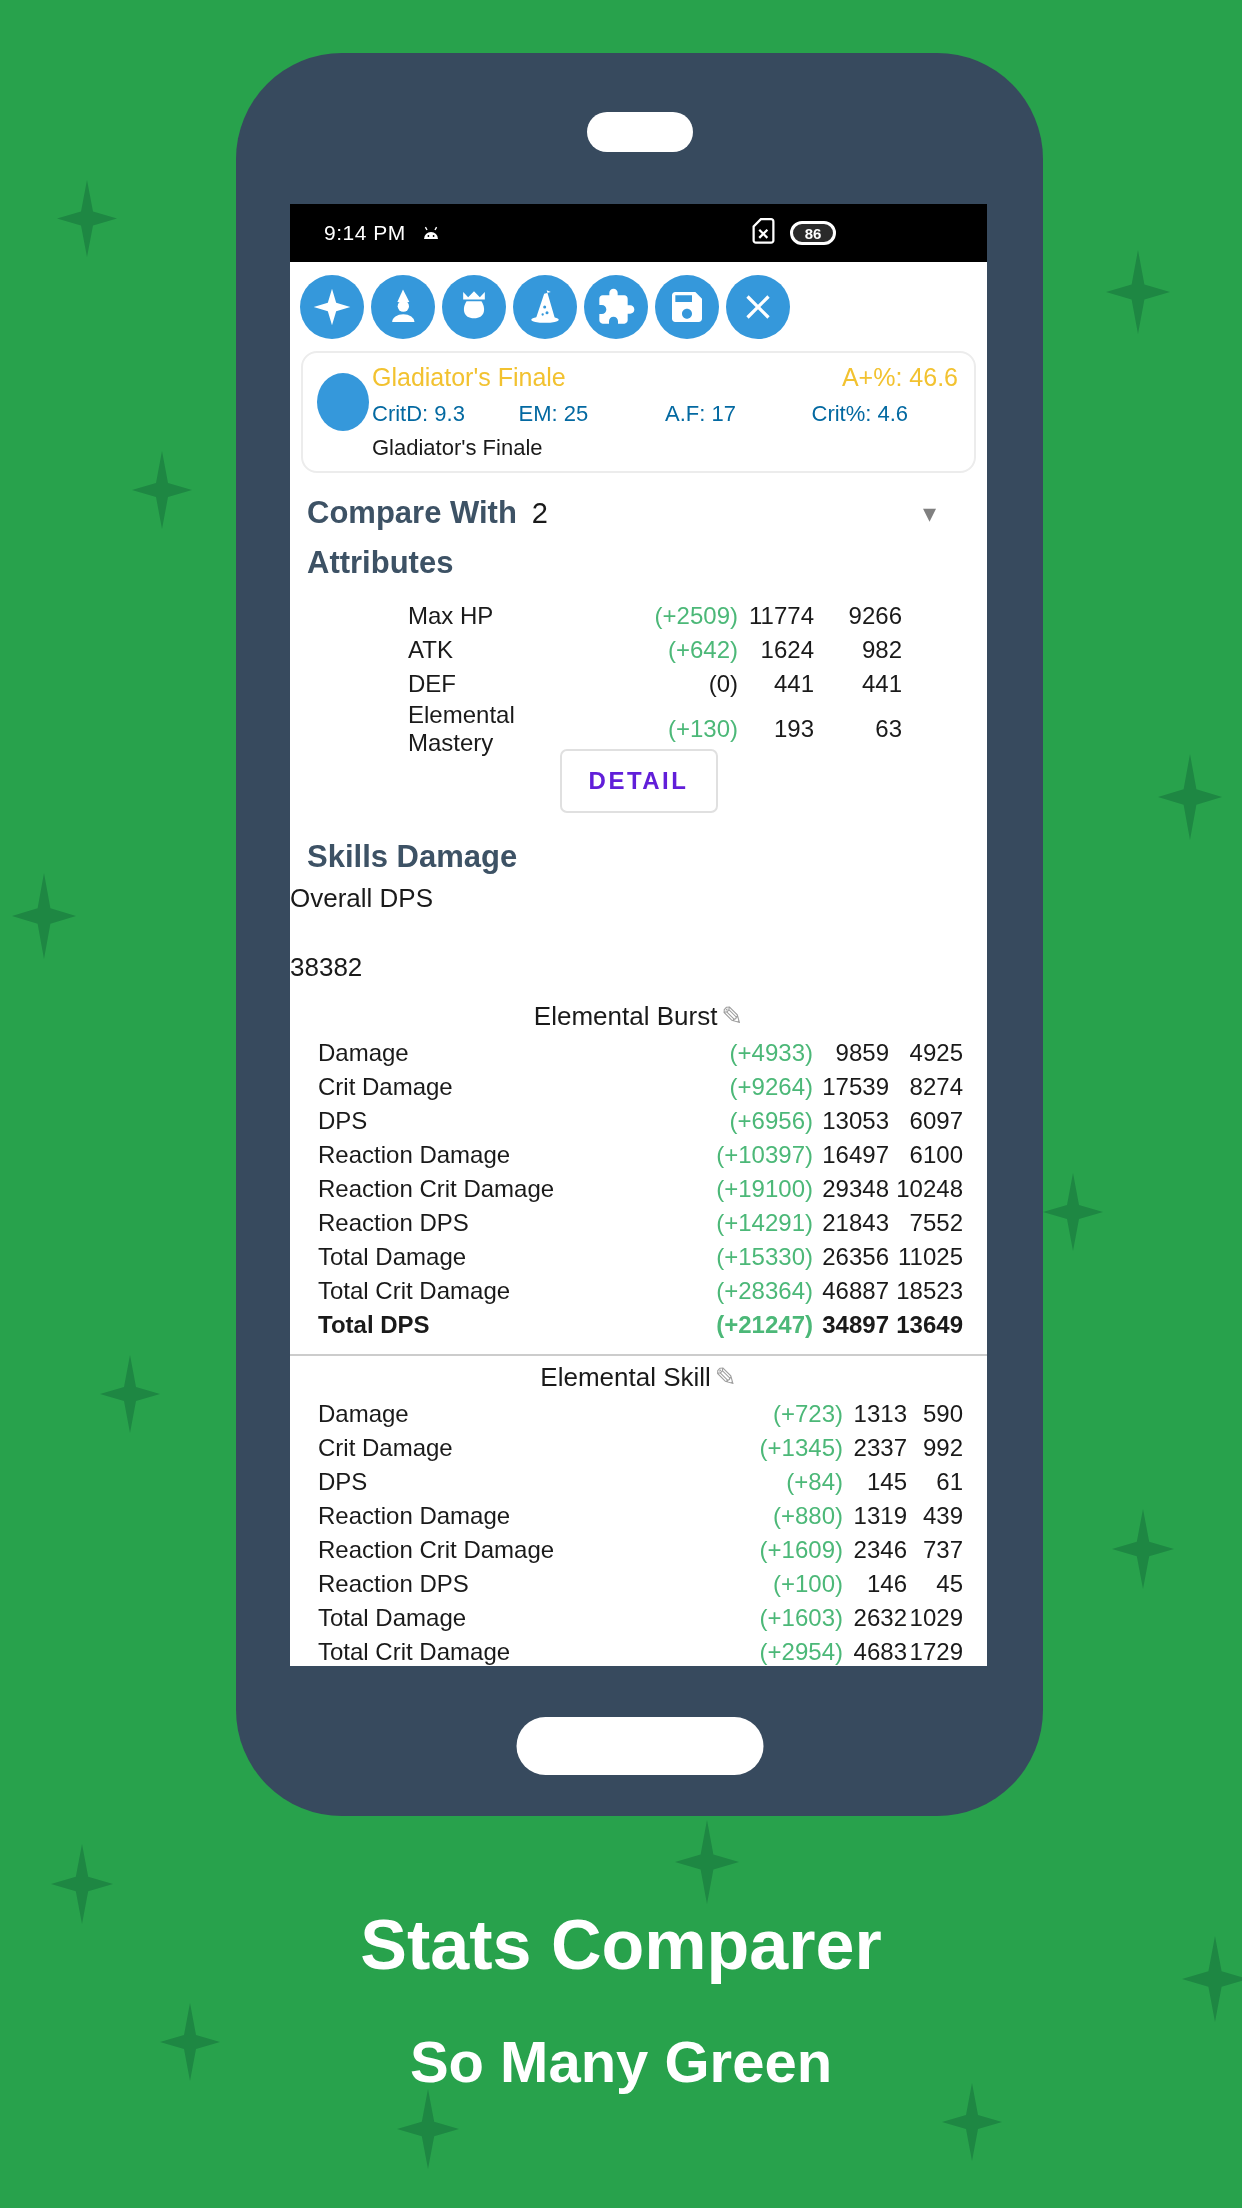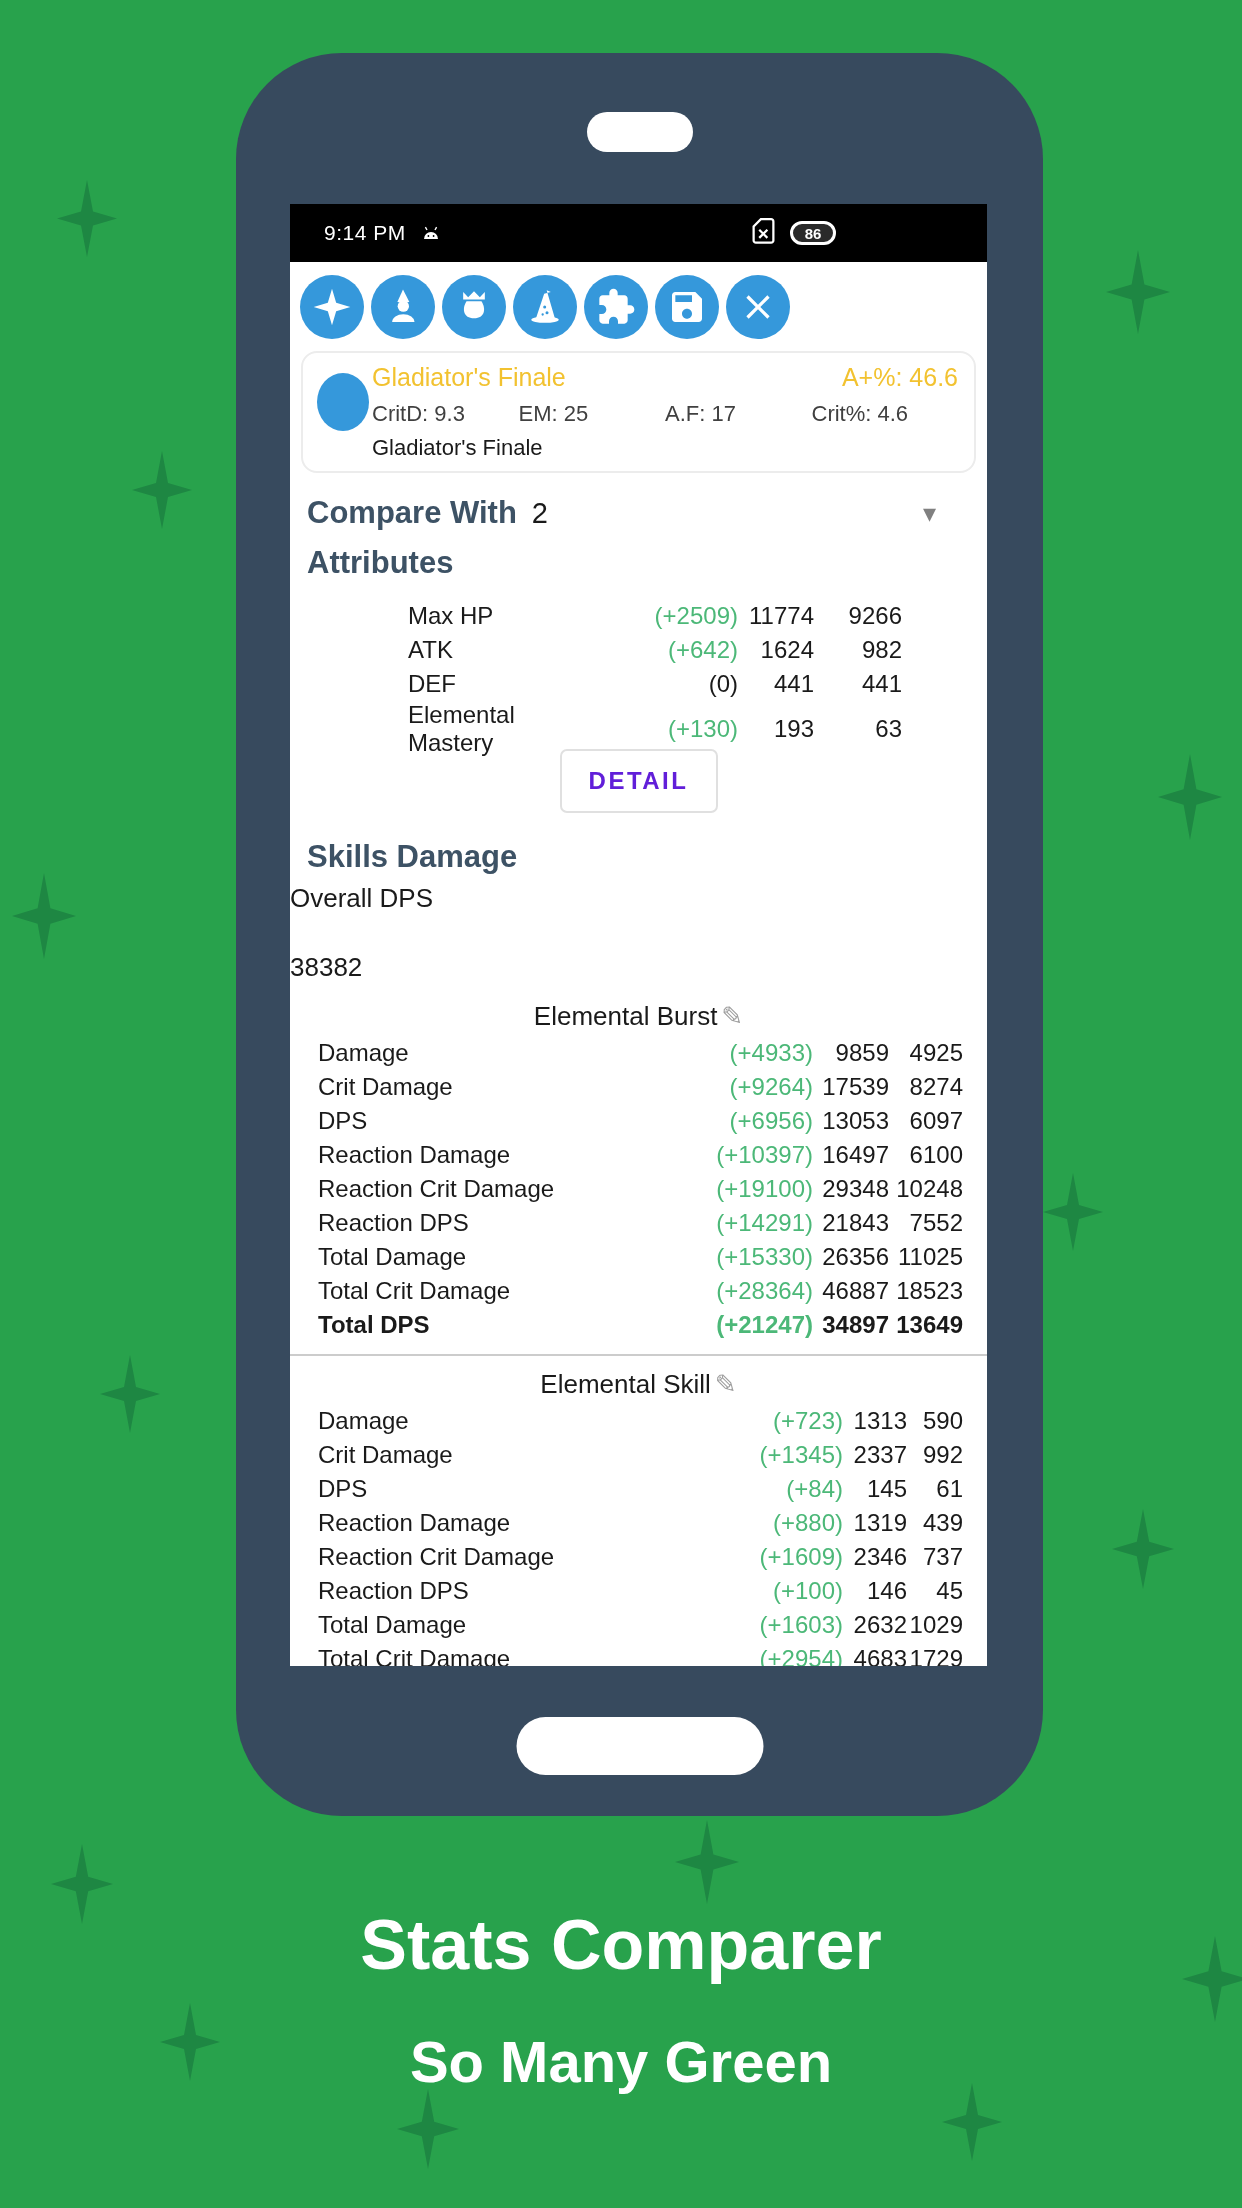--- a/index.html
+++ b/index.html
@@ -57,21 +57,21 @@
   
   .artifact-card {
     margin:0 11px; border:2px solid #ececec; border-radius:16px;
     padding:10px 16px 10px 7px; position:relative; min-height:116px;
   }
   .avatar { position:absolute; left:14px; top:20px; width:52px; height:58px; border-radius:50%; background:#3598DB; }
   .card-content { margin-left:62px; }
   .card-row1 { display:flex; justify-content:space-between; align-items:baseline; }
   .card-title { color:#F2C230; font-size:25px; }
   .card-score { color:#F2C230; font-size:25px; }
-  .card-row2 { display:grid; grid-template-columns:repeat(4,1fr); margin-top:9px; font-size:22px; color:#404040; }
+  .card-row2 { display:grid; grid-template-columns:repeat(4,1fr); margin-top:9px; font-size:22px; color:#0369a1; }
   .card-row3 { margin-top:8px; font-size:22px; color:#1a1a1a; }
   
   .compare-row { display:flex; align-items:baseline; margin:22px 51px 0 17px; }
   .compare-label { font-size:31px; font-weight:bold; color:#3D5265; }
   .compare-count { font-size:29px; color:#1a1a1a; margin-left:15px; }
   .caret { margin-left:auto; color:#808080; font-size:26px; align-self:center; }
   .section-heading { font-size:31px; font-weight:bold; color:#3D5265; margin:14px 0 0 17px; }
   
   .attr-table { margin:18px 85px 0 118px; font-size:24px; color:#1a1a1a; }
   .attr-table .stat-row { display:grid; grid-template-columns:1fr 170px 76px 88px; height:34px; align-items:center; }
@@ -323,21 +323,21 @@
 
         <div class="stat-row bold-row">
           <span class="label">Total DPS</span>
           <span class="diff">(+21247)</span>
           <span class="v1">34897</span>
           <span class="v2">13649</span>
         </div>
       </div>
     <div class="divider mid"></div>
 
-    <div class="table-title" style="margin-top:13px;">
+    <div class="table-title" style="margin-top:6px;">
       <span>Elemental Skill</span>
       <span class="pencil">✎</span>
     </div>
     <div class="skills-table skill-cols">
 
         <div class="stat-row">
           <span class="label">Damage</span>
           <span class="diff">(+723)</span>
           <span class="v1">1313</span>
           <span class="v2">590</span>

